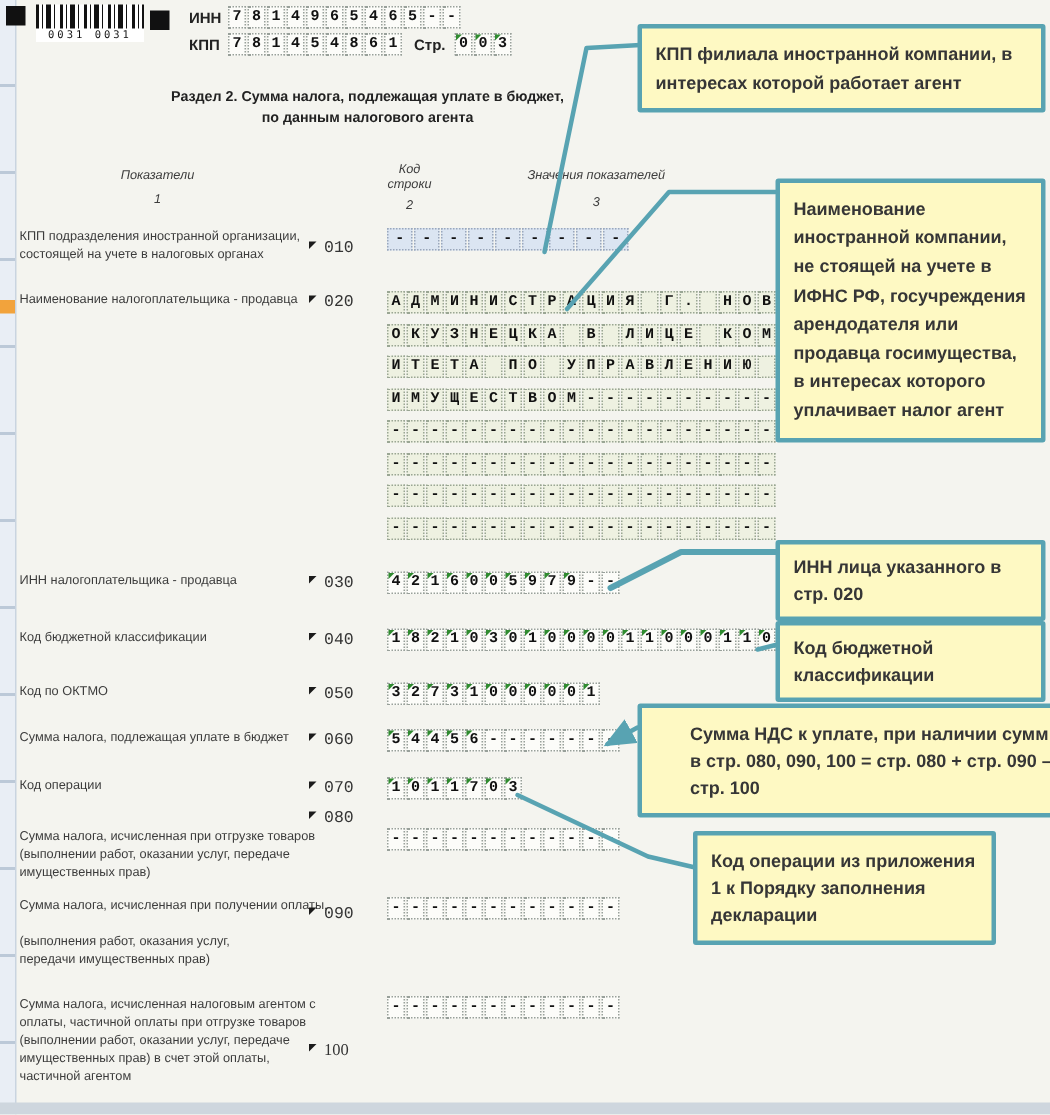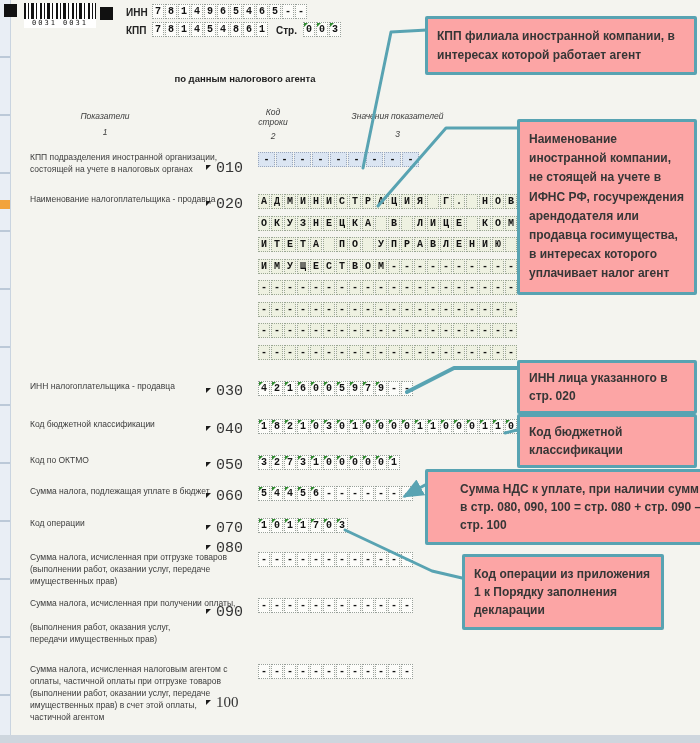--- a/index.html
+++ b/index.html
@@ -28,29 +28,29 @@
   .cell.wide{width:15px;}
   .cell.bgblue{background:#dbe5f2;border-color:#9aa7bb;}
   .cell.bggreen{background:#eef1e1;border-color:#9aa694;}
   .cell.marked::before{content:"";position:absolute;left:0;top:0;width:0;height:0;
     border-top:4px solid #2f8b2f;border-right:4px solid transparent;}
   
   .title{position:absolute;left:30px;top:58px;width:430px;text-align:center;
     font-weight:bold;font-size:9.5px;color:#222;line-height:1.5;}
   .colhead{position:absolute;font-style:italic;font-size:8.5px;color:#3d3d3d;text-align:center;}
   
-  .row-label{position:absolute;left:30px;width:238px;font-size:8.5px;color:#3c3c3c;line-height:1.4;}
+  .row-label{position:absolute;left:13px;width:238px;font-size:8.5px;color:#3c3c3c;line-height:1.4;}
   .row-code{position:absolute;left:206px;width:46px;font-family:"Liberation Mono",monospace;
-    font-size:15px;color:#333;white-space:nowrap;}
+    font-size:11px;color:#333;white-space:nowrap;}
   .tri{display:inline-block;width:0;height:0;border-top:5px solid #1b1b1b;
     border-right:5px solid transparent;margin-right:5px;vertical-align:2px;}
   .row-values{position:absolute;left:258px;}
   .vline{height:21.5px;white-space:nowrap;}
   
-  .callout{position:absolute;border:3px solid #58a3b2;background:#fca5a5;border-radius:2px;
+  .callout{position:absolute;border:3px solid #58a3b2;background:#fef9c3;border-radius:2px;
     padding:8px 9px;font-weight:bold;font-size:12px;line-height:1.55;color:#363636;z-index:4;}
   .co1{left:425px;top:16px;width:248px;}
   .co2{left:517px;top:119px;width:156px;line-height:1.6;}
   .co3{left:517px;top:360px;width:156px;padding:6px 9px;line-height:1.5;}
   .co4{left:517px;top:414px;width:156px;padding:6px 9px;line-height:1.5;}
   .co5{left:425px;top:469px;width:248px;line-height:1.5;padding-left:32px;}
   .co6{left:462px;top:554px;width:178px;line-height:1.5;}
   .arrows{position:absolute;left:0;top:0;z-index:3;pointer-events:none;}
 </style>
 </head>
@@ -65,21 +65,21 @@
 <div class="sq sq2"></div>
 
 <div class="fld-label" style="left:126px;top:7px;">ИНН</div>
 <div class="cells" style="left:152px;top:4px;" id="inn-cells"><span class="cell">7</span><span class="cell">8</span><span class="cell">1</span><span class="cell">4</span><span class="cell">9</span><span class="cell">6</span><span class="cell">5</span><span class="cell">4</span><span class="cell">6</span><span class="cell">5</span><span class="cell">-</span><span class="cell">-</span></div>
 <div class="fld-label" style="left:126px;top:25px;">КПП</div>
 <div class="cells" style="left:152px;top:22px;" id="kpp-cells"><span class="cell">7</span><span class="cell">8</span><span class="cell">1</span><span class="cell">4</span><span class="cell">5</span><span class="cell">4</span><span class="cell">8</span><span class="cell">6</span><span class="cell">1</span></div>
 <div class="fld-label" style="left:276px;top:25px;">Стр.</div>
 <div class="cells" style="left:303px;top:22px;" id="page-cells"><span class="cell marked">0</span><span class="cell marked">0</span><span class="cell marked">3</span></div>
 
 <div class="title">
-  <br>
+  <span>Раздел 2. Сумма налога, подлежащая уплате в бюджет,</span><br>
   <span>по данным налогового агента</span>
 </div>
 
 <div class="colhead" style="left:40px;top:111px;width:130px;">Показатели</div>
 <div class="colhead" style="left:40px;top:127px;width:130px;">1</div>
 <div class="colhead" style="left:238px;top:107px;width:70px;">
   <span>Код</span><br>
   <span>строки</span>
 </div>
 <div class="colhead" style="left:238px;top:131px;width:70px;">2</div>

